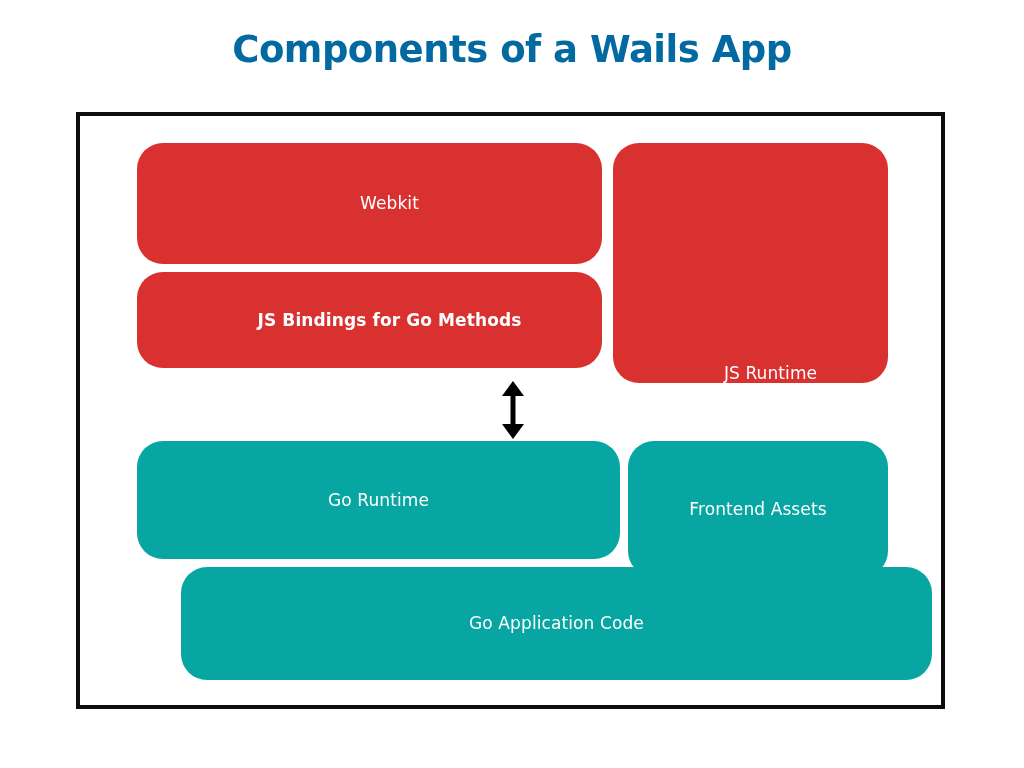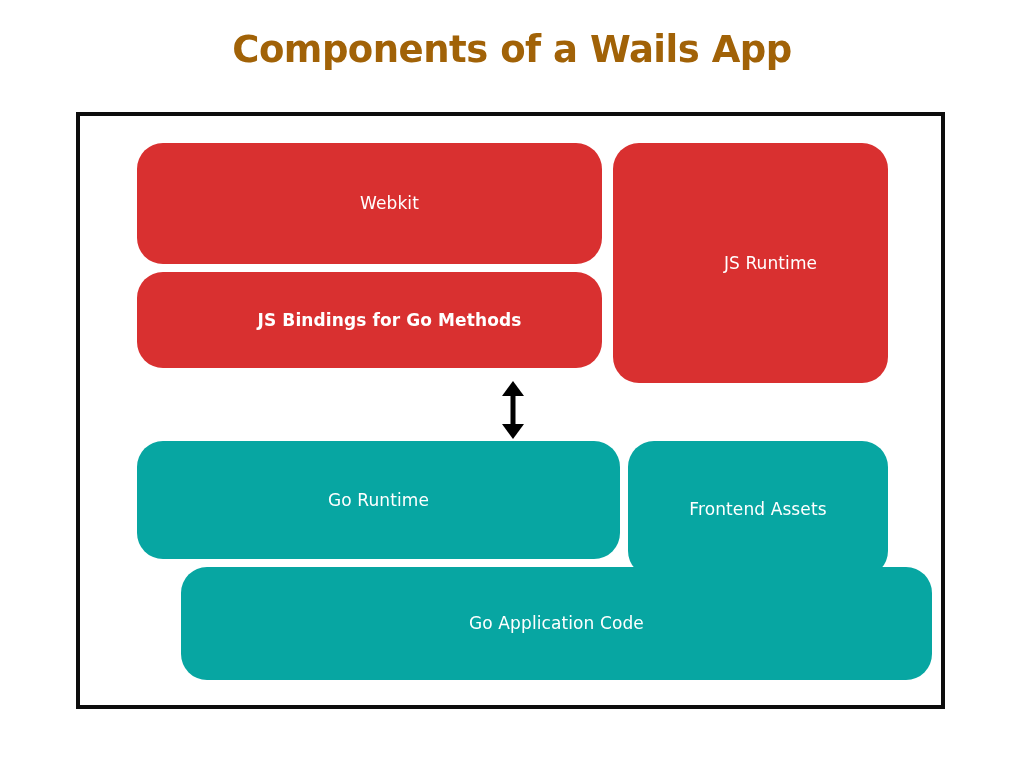--- a/index.html
+++ b/index.html
@@ -26,21 +26,21 @@
   #diagram-title {
     position: absolute;
     left: 0;
     top: 28px;
     width: 1024px;
     text-align: center;
     font-family: "DejaVu Sans", sans-serif;
     font-weight: bold;
     font-size: 37px;
     letter-spacing: -0.5px;
-    color: #a16207;
+    color: #0369a1;
     white-space: nowrap;
   }
 
   
   #diagram-frame {
     position: absolute;
     left: 76px;
     top: 112px;
     width: 869px;
     height: 597px;
@@ -75,21 +75,21 @@
   }
   .component-box .box-label {
     display: block;
     padding: 0 10px;
     pointer-events: none;
   }
 
   
   #box-webkit          { left: 137px; top: 143px; width: 465px; height: 121px; }
   #box-js-bindings     { left: 137px; top: 272px; width: 465px; height: 96px; font-weight: bold; }
-  #box-js-runtime      { left: 613px; top: 143px; width: 275px; height: 240px; }
+  #box-js-runtime      { left: 613px; top: 143px; width: 275px; height: 240px; align-items: flex-end; }
   #box-go-runtime      { left: 137px; top: 441px; width: 483px; height: 118px; }
   #box-frontend-assets { left: 628px; top: 441px; width: 260px; height: 136px; }
   #box-go-app-code     { left: 137px; top: 567px; width: 751px; height: 113px; margin-left: 44px; }
 
   
   #bidirectional-arrow {
     position: absolute;
     left: 497px;
     top: 381px;
     width: 32px;

